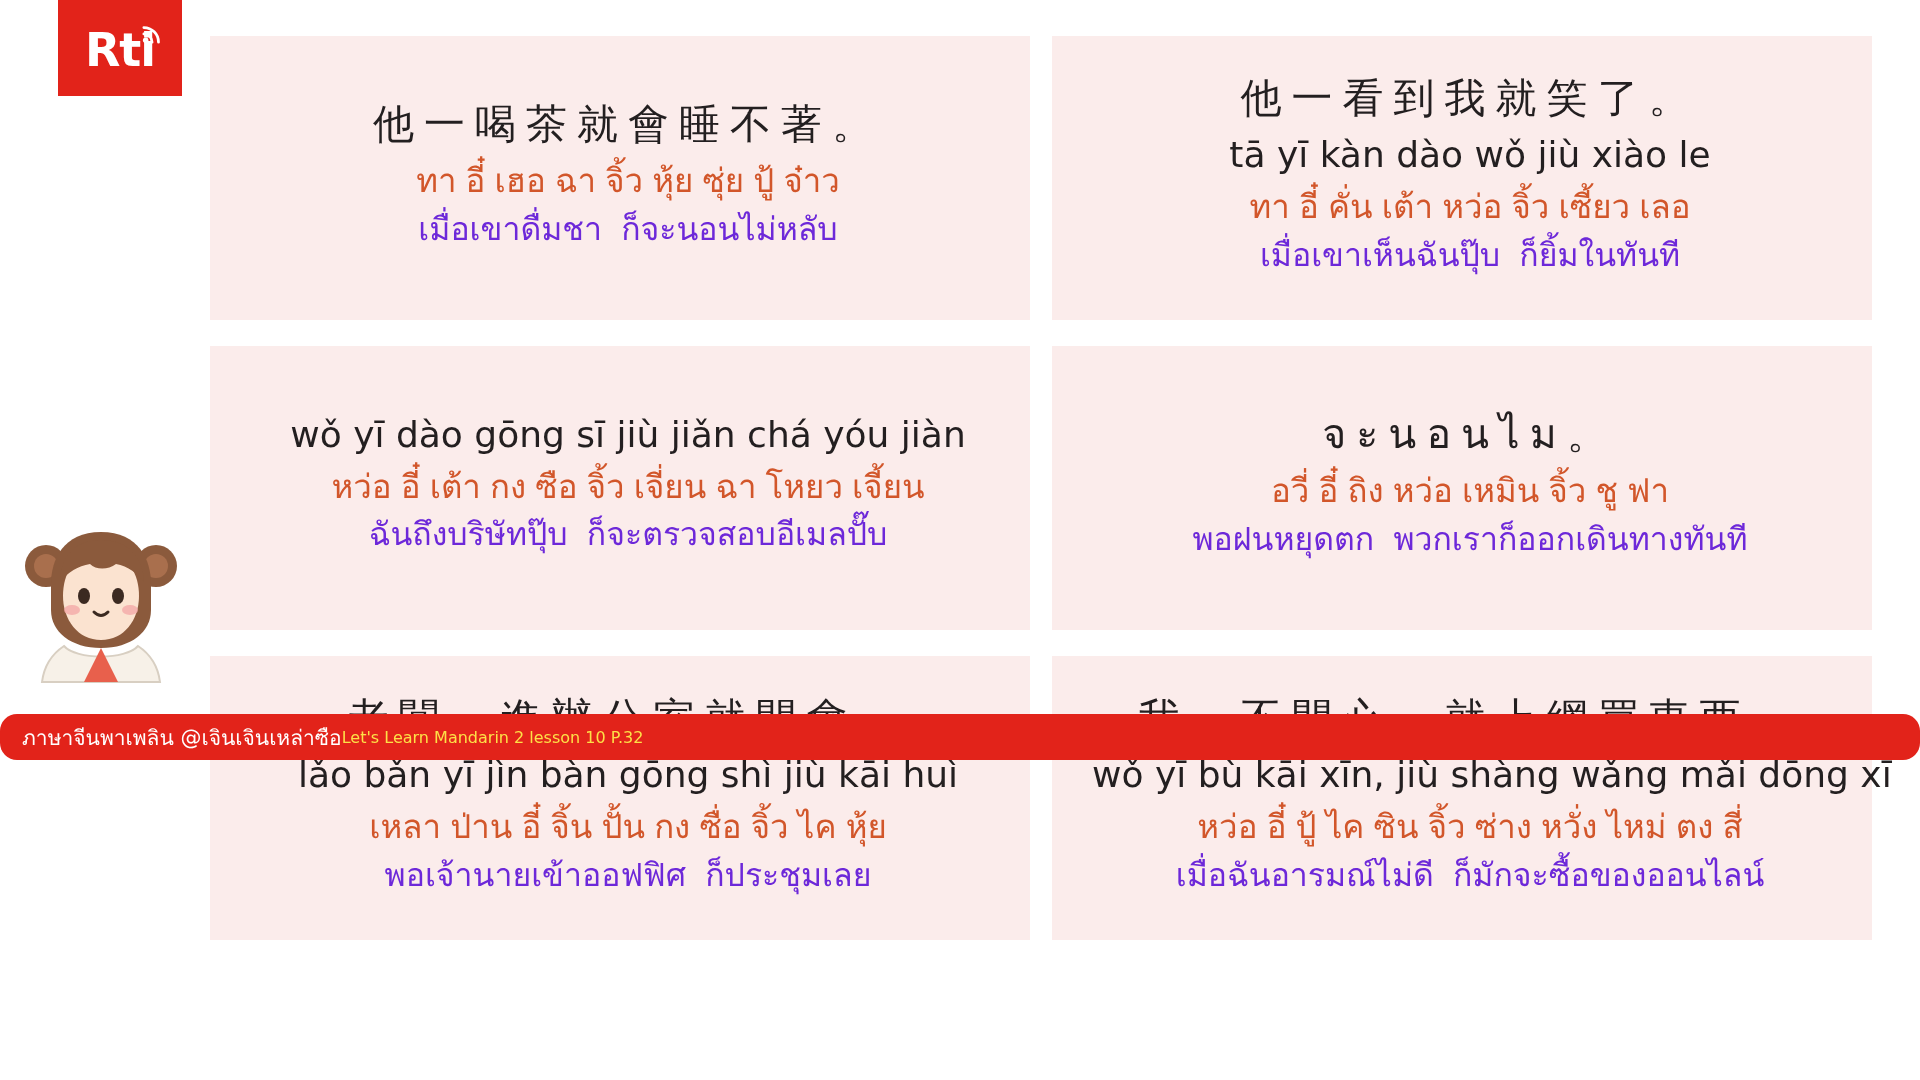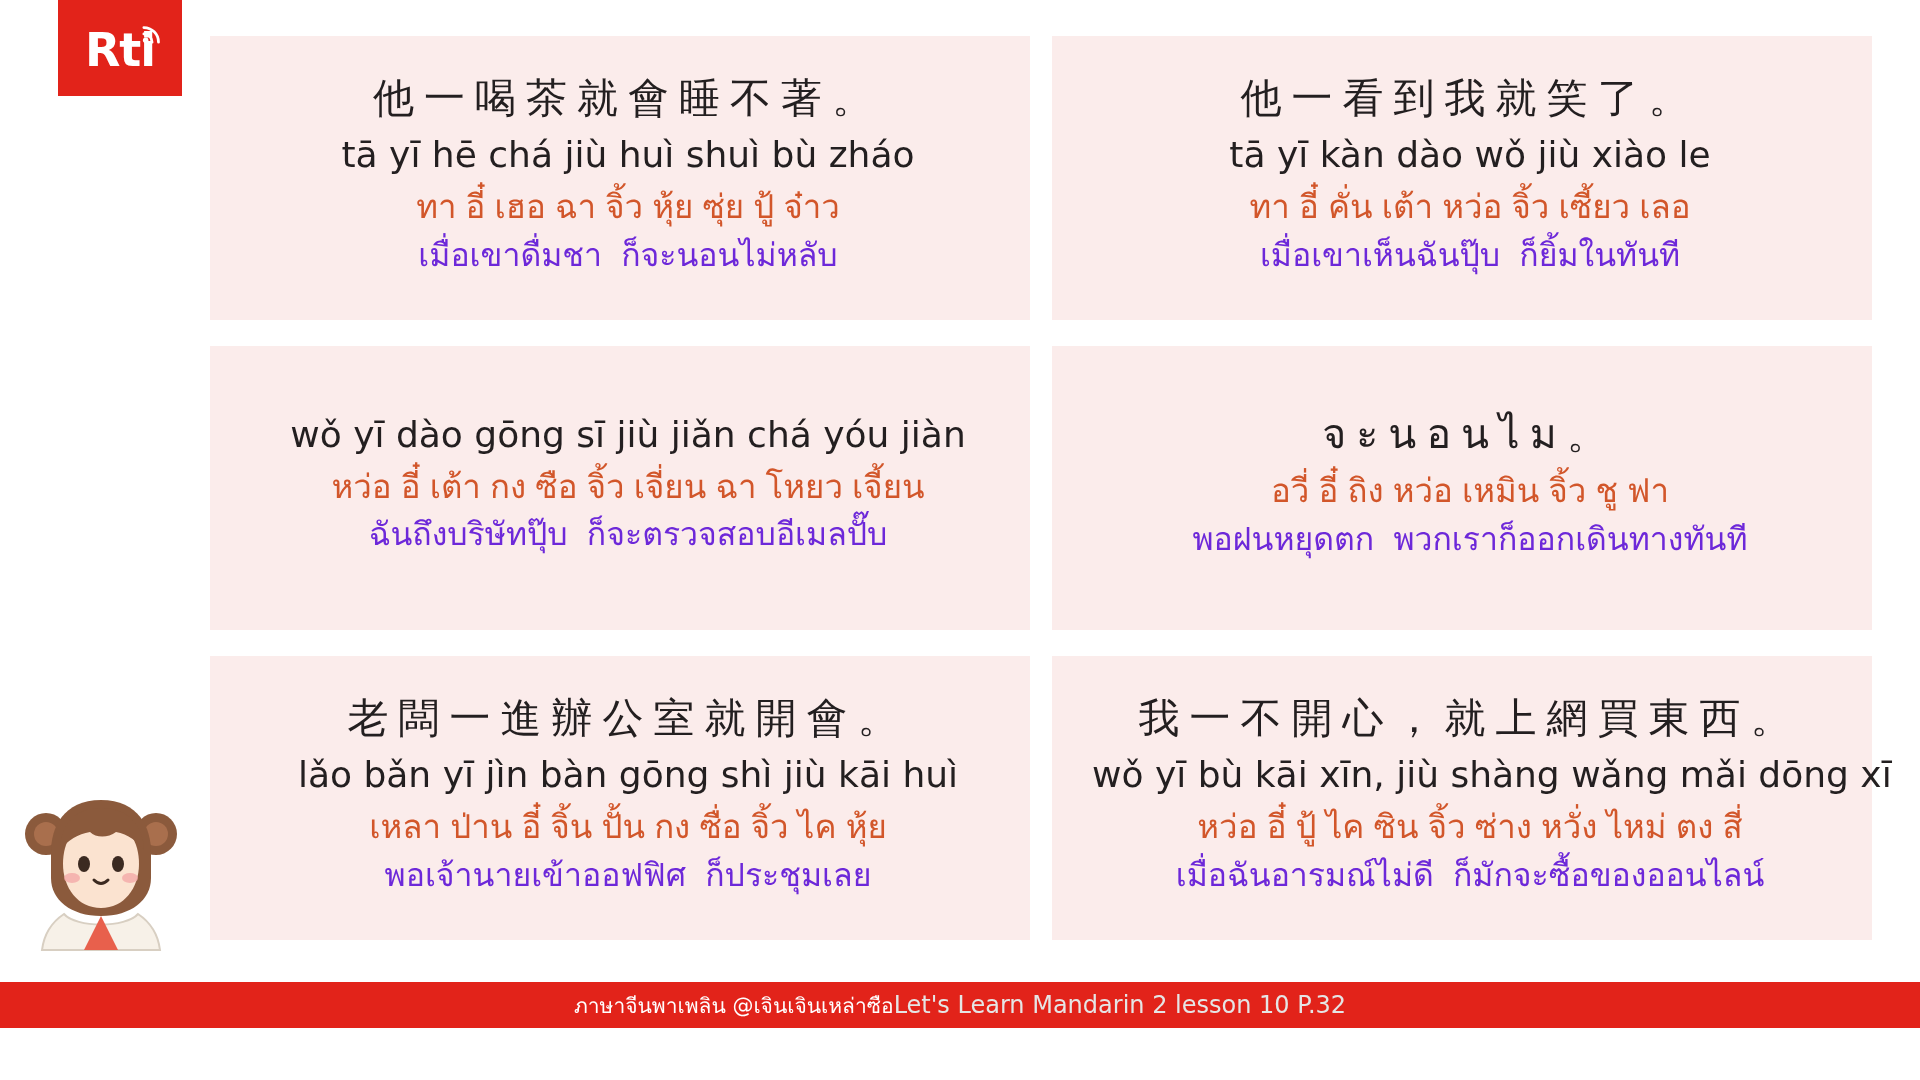--- a/index.html
+++ b/index.html
@@ -9,21 +9,21 @@
     width: 1920px;
     height: 1080px;
     overflow: hidden;
     background: #ffffff;
     font-family: "DejaVu Sans", "Liberation Sans", sans-serif;
   }
 
   .slide {
     position: relative;
     width: 1920px;
-    height: 1028px;
+    height: 760px;
     background: #ffffff;
   }
 
   
   .logo {
     position: absolute;
     left: 58px;
     top: 0px;
     width: 124px;
     height: 96px;
@@ -114,31 +114,32 @@
   
   .footer {
     position: absolute;
     left: 0;
     bottom: 0;
     width: 1920px;
     height: 46px;
     background: #e2231a;
     display: flex;
     align-items: center;
-    justify-content: center;
+    justify-content: flex-start;
     padding: 0 22px;
+    border-radius: 17px;
   }
   .footer-left {
     color: #ffffff;
     font-size: 21px;
     font-family: "DejaVu Sans", "Liberation Sans", sans-serif;
   }
   .footer-right {
-    color: #e5e5e5;
-    font-size: 24px;
+    color: #fde047;
+    font-size: 16px;
     font-family: "DejaVu Sans", "Liberation Sans", sans-serif;
   }
 </style>
 </head>
 <body>
 
 <div class="slide">
 
   <div class="logo">
     <span class="logo-text">Rti</span>
@@ -146,21 +147,20 @@
       <circle cx="4" cy="20" r="3" fill="#ffffff"></circle>
       <path d="M2 13a9 9 0 0 1 9 9" stroke="#ffffff" stroke-width="3" fill="none" stroke-linecap="round"></path>
       <path d="M2 6a16 16 0 0 1 16 16" stroke="#ffffff" stroke-width="3" fill="none" stroke-linecap="round"></path>
     </svg>
   </div>
 
   <div class="grid">
 
     <div class="card">
       <div class="hanzi">他一喝茶就會睡不著。</div>
-      <div class="pinyin">tā yī hē chá jiù huì shuì bù zháo</div>
       <div class="thai-translit">ทา อี๋ เฮอ ฉา จิ้ว หุ้ย ซุ่ย ปู้ จ๋าว</div>
       <div class="thai-meaning">เมื่อเขาดื่มชา ก็จะนอนไม่หลับ</div>
     </div>
 
     <div class="card">
       <div class="hanzi">他一看到我就笑了。</div>
       <div class="pinyin">tā yī kàn dào wǒ jiù xiào le</div>
       <div class="thai-translit">ทา อี๋ คั่น เต้า หว่อ จิ้ว เซี้ยว เลอ</div>
       <div class="thai-meaning">เมื่อเขาเห็นฉันปุ๊บ ก็ยิ้มในทันที</div>
     </div>

